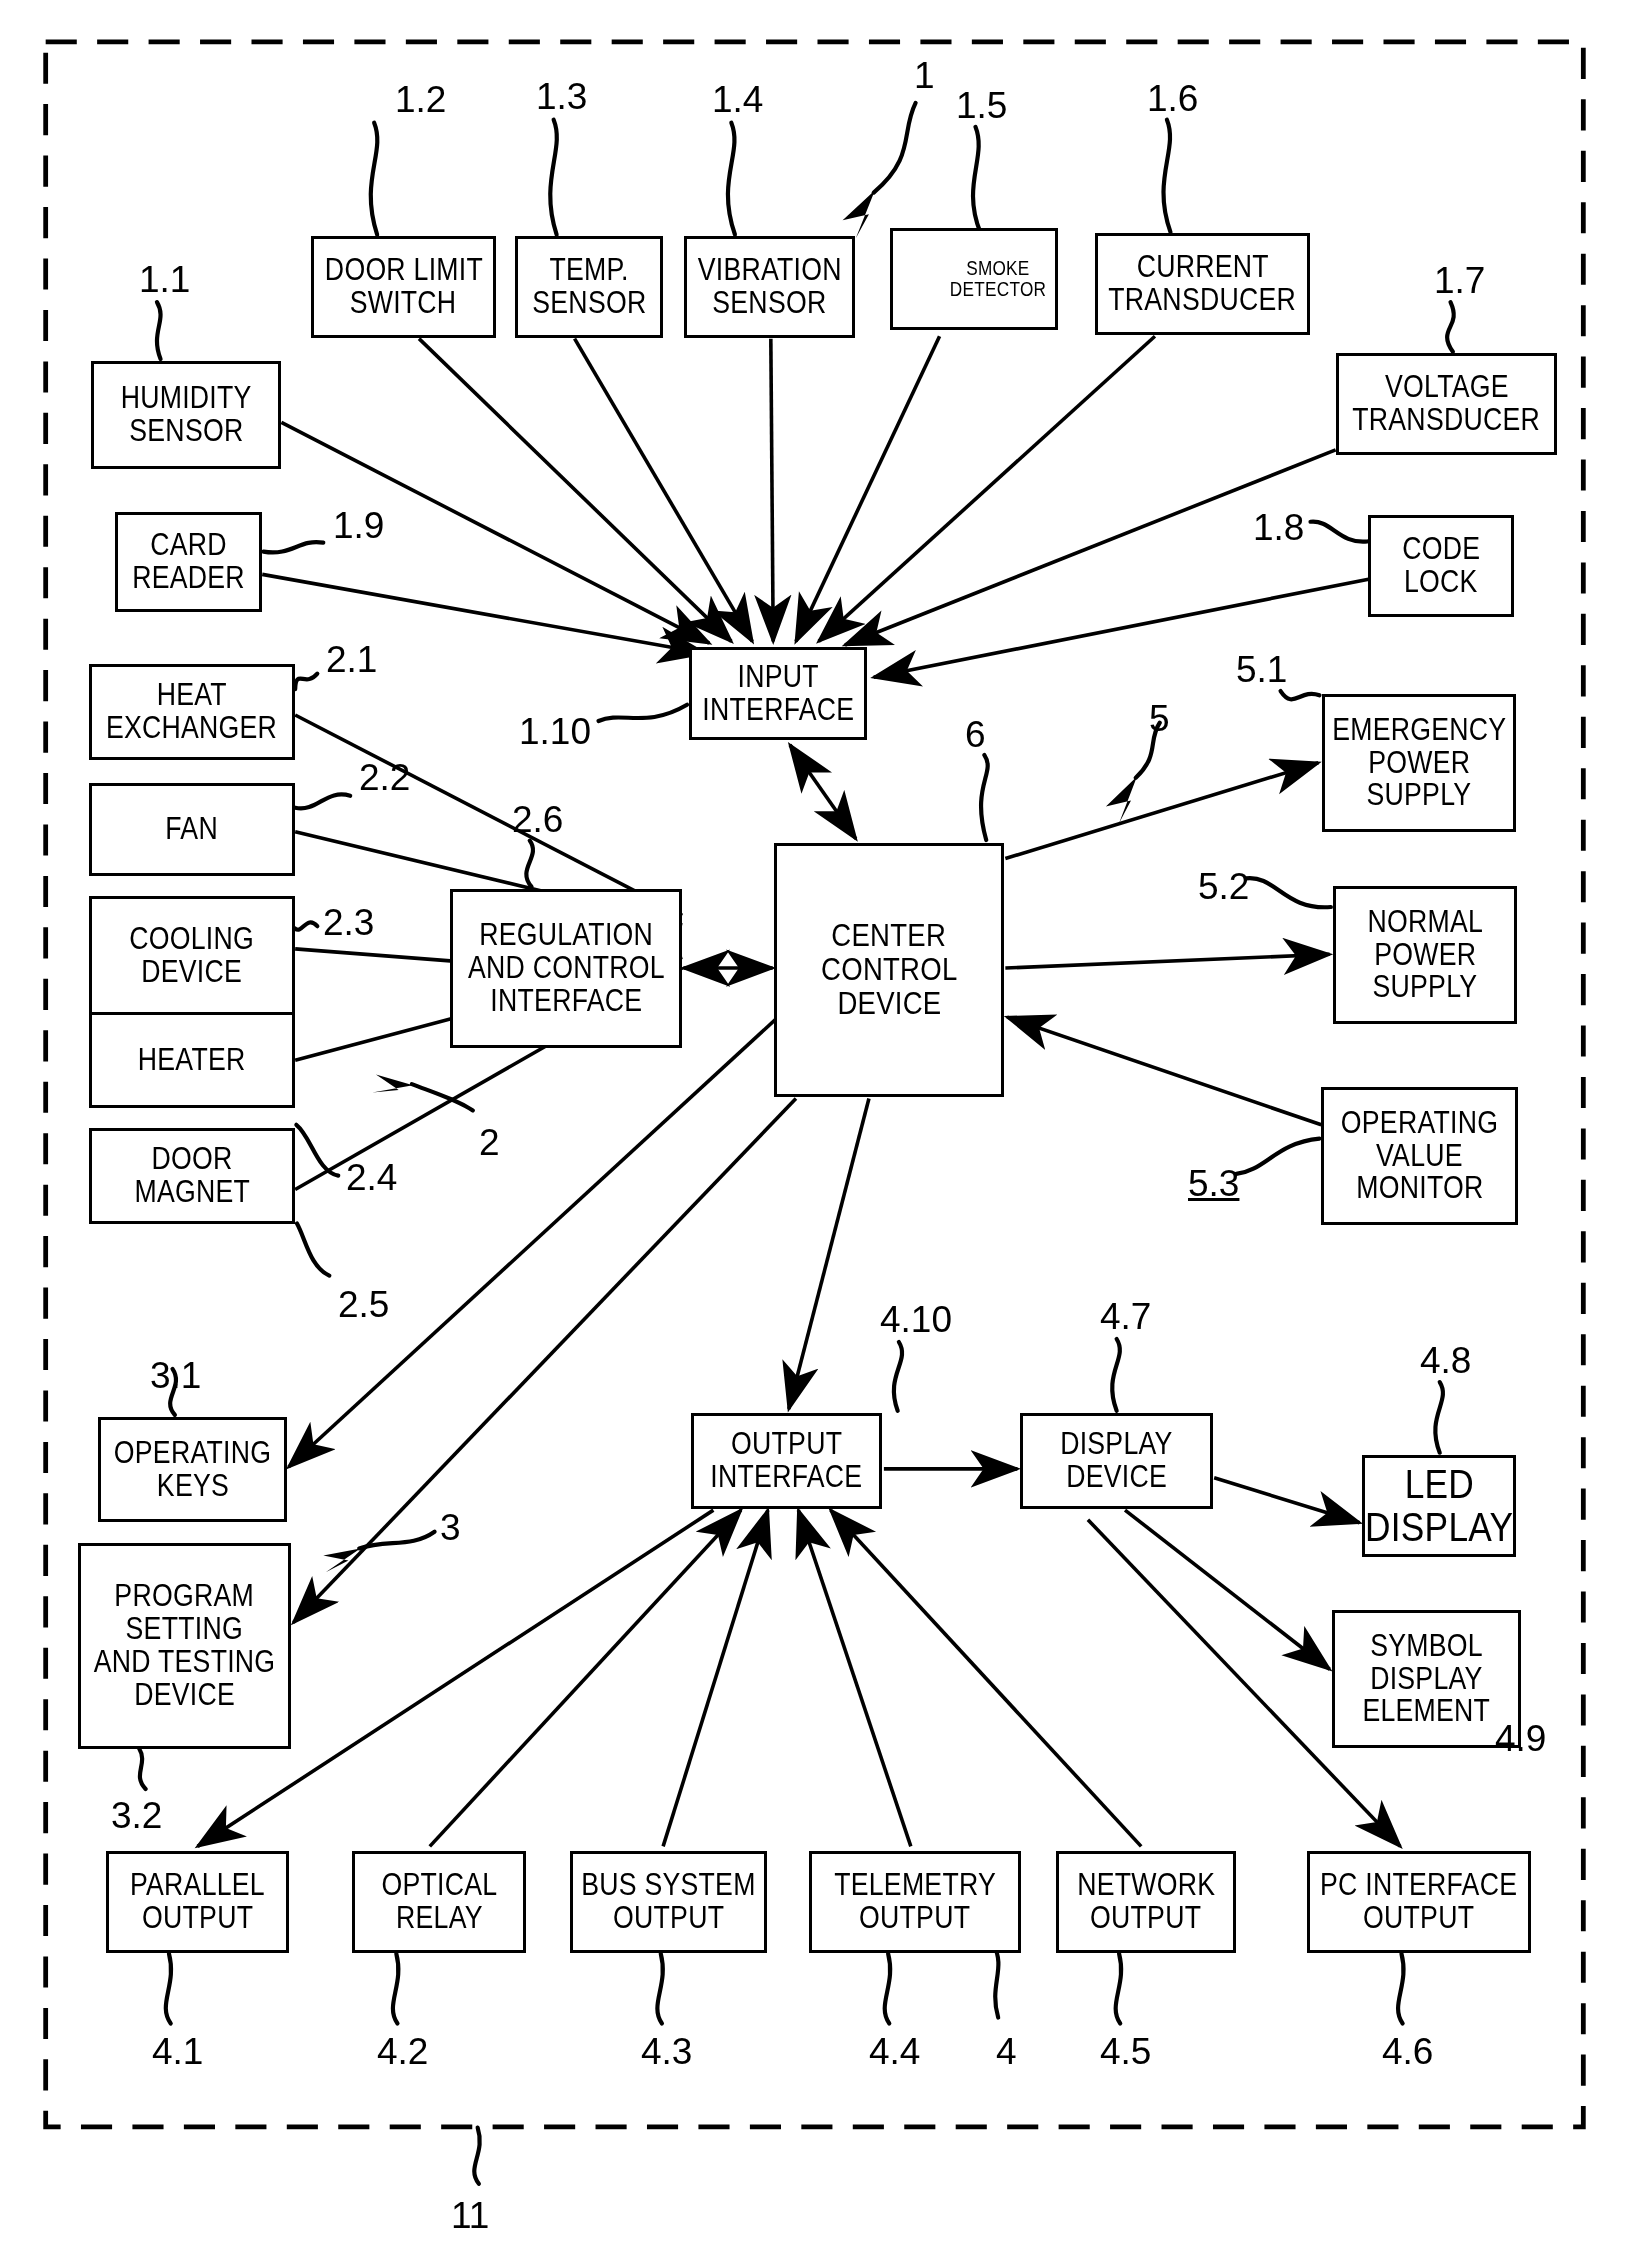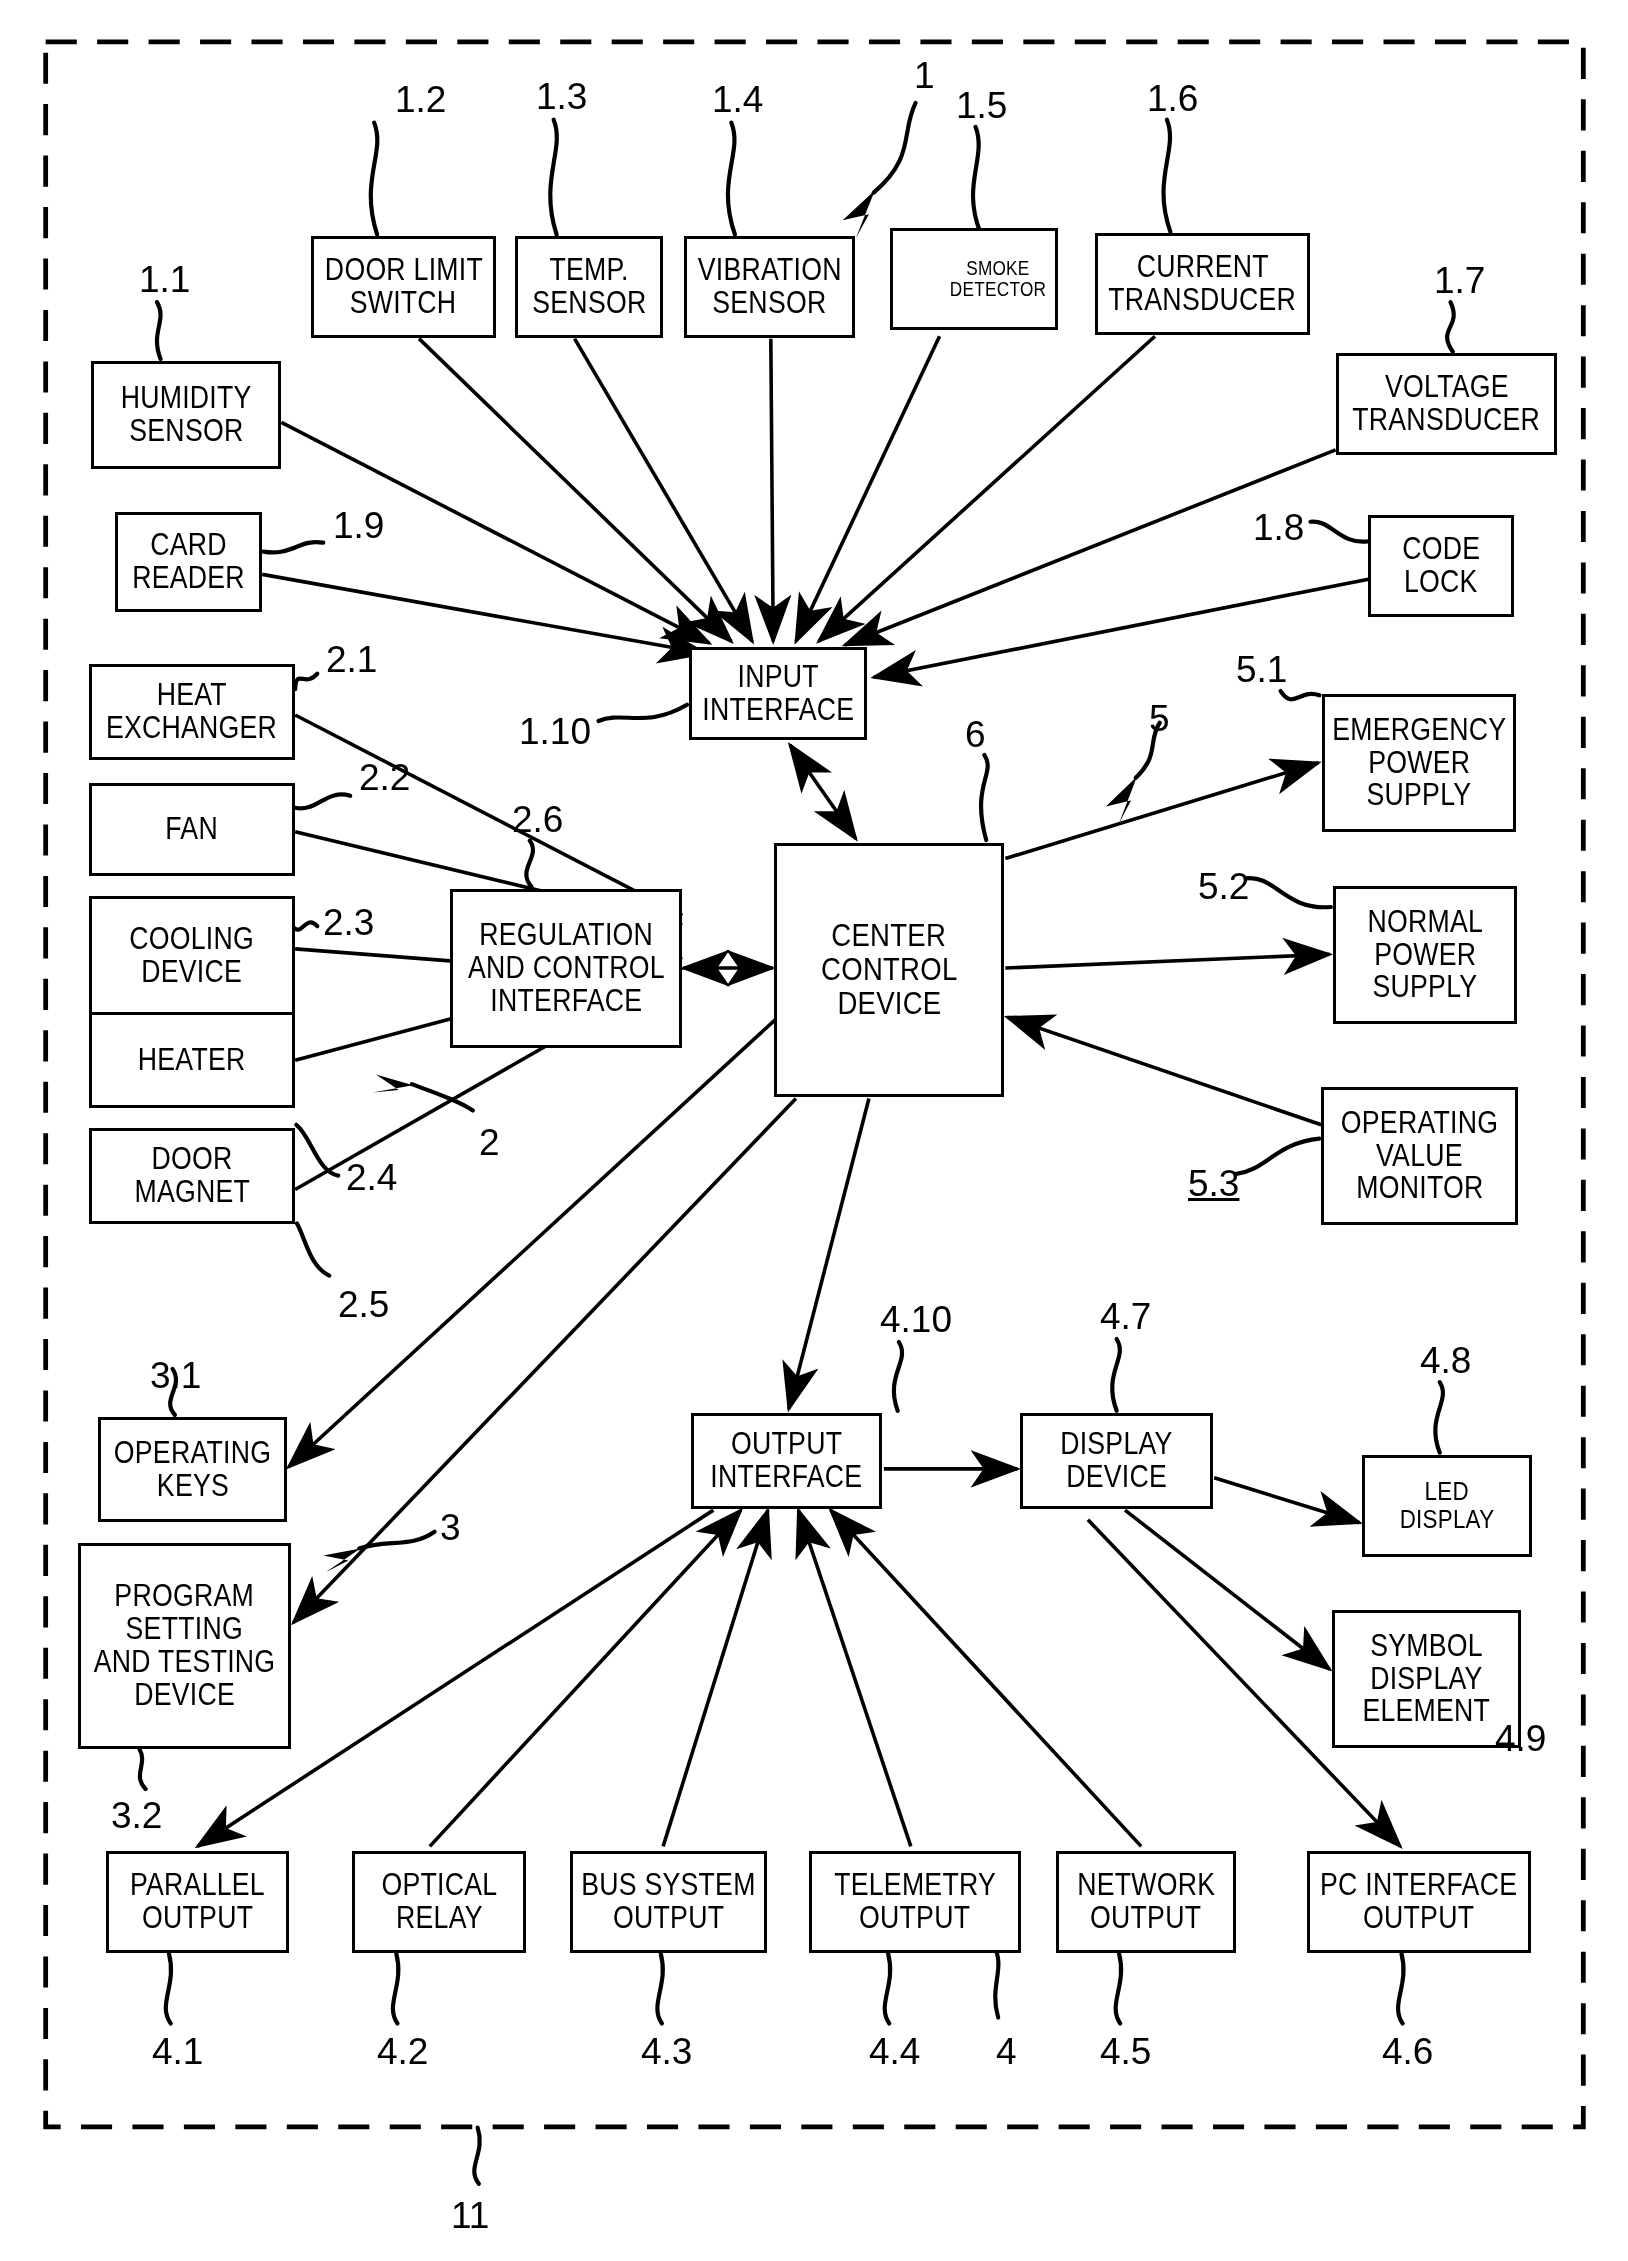--- a/index.html
+++ b/index.html
@@ -266,21 +266,21 @@
         <span class="ln">DEVICE</span>
       </div>
       <div class="node" style="left: 691px; top: 1413px; width: 191px; height: 96px; font-size: 31px;">
         <span class="ln">OUTPUT</span>
         <span class="ln">INTERFACE</span>
       </div>
       <div class="node" style="left: 1020px; top: 1413px; width: 193px; height: 96px; font-size: 31px;">
         <span class="ln">DISPLAY</span>
         <span class="ln">DEVICE</span>
       </div>
-      <div class="node" style="left: 1362px; top: 1455px; width: 170px; height: 102px; font-size: 26px;">
+      <div class="node" style="left: 1362px; top: 1455px; width: 154px; height: 102px; font-size: 41px;">
         <span class="ln">LED</span>
         <span class="ln">DISPLAY</span>
       </div>
       <div class="node" style="left: 1332px; top: 1610px; width: 189px; height: 138px; font-size: 31px;">
         <span class="ln">SYMBOL</span>
         <span class="ln">DISPLAY</span>
         <span class="ln">ELEMENT</span>
       </div>
       <div class="node" style="left: 106px; top: 1851px; width: 183px; height: 102px; font-size: 31px;">
         <span class="ln">PARALLEL</span>

